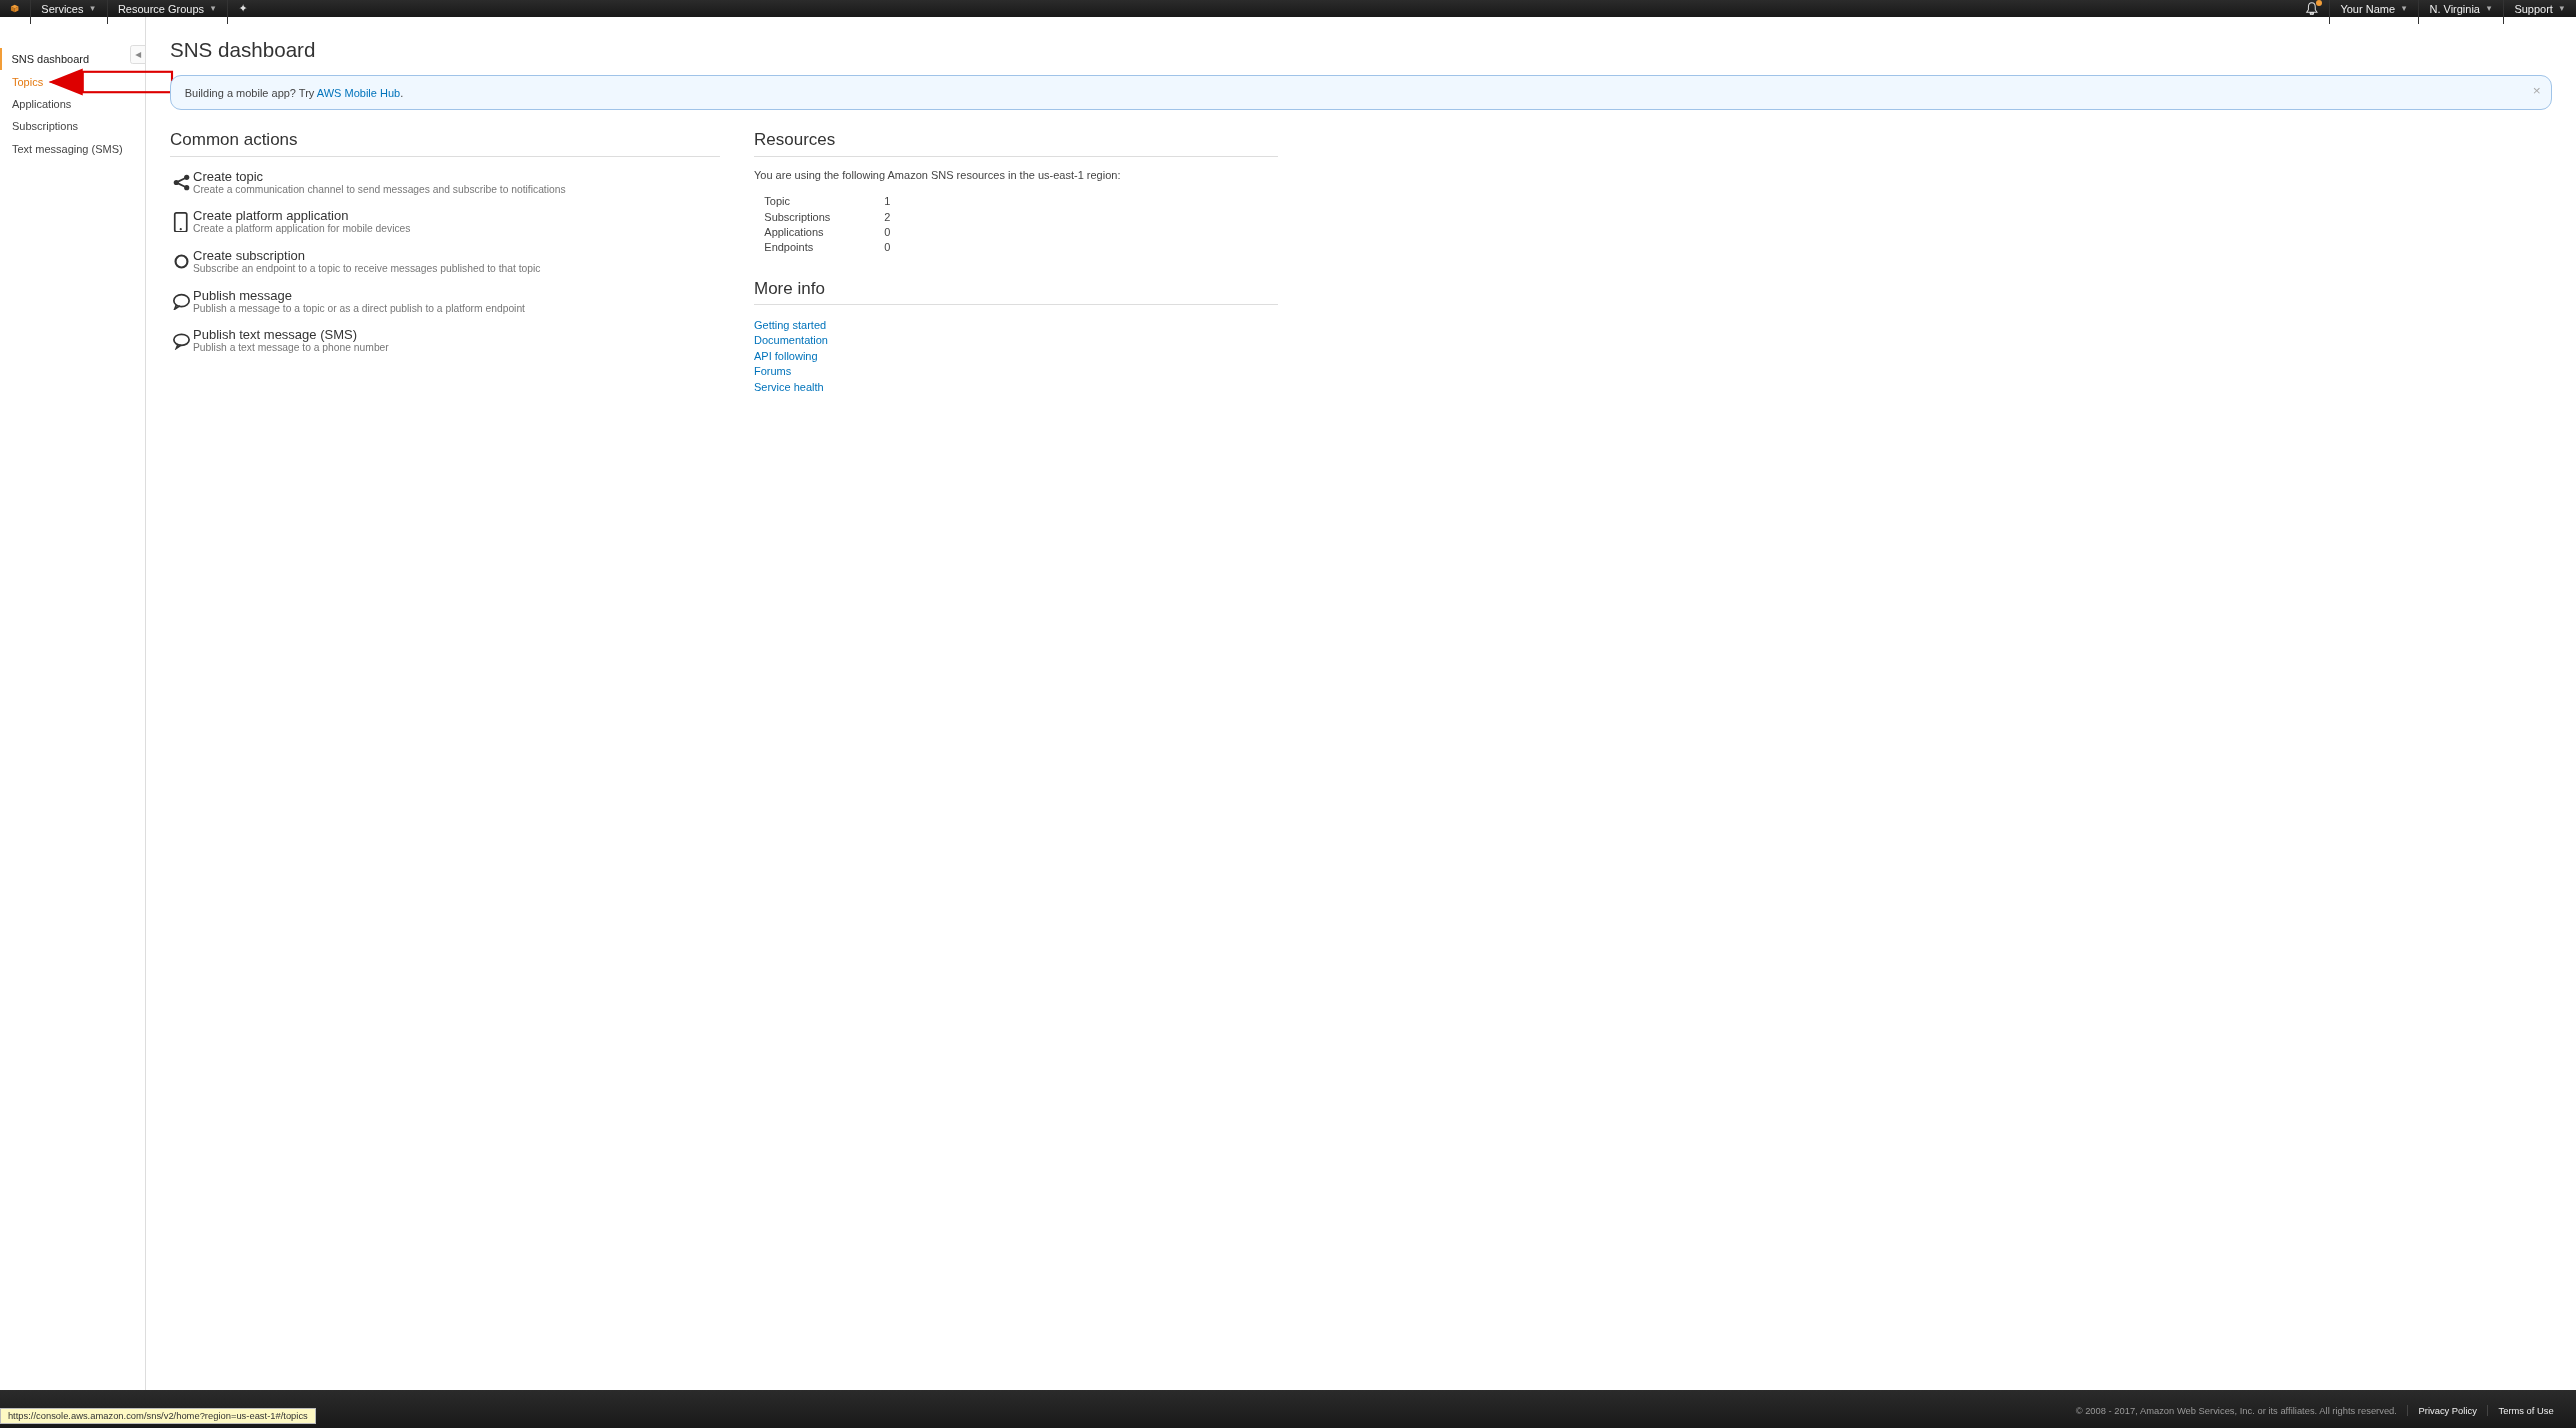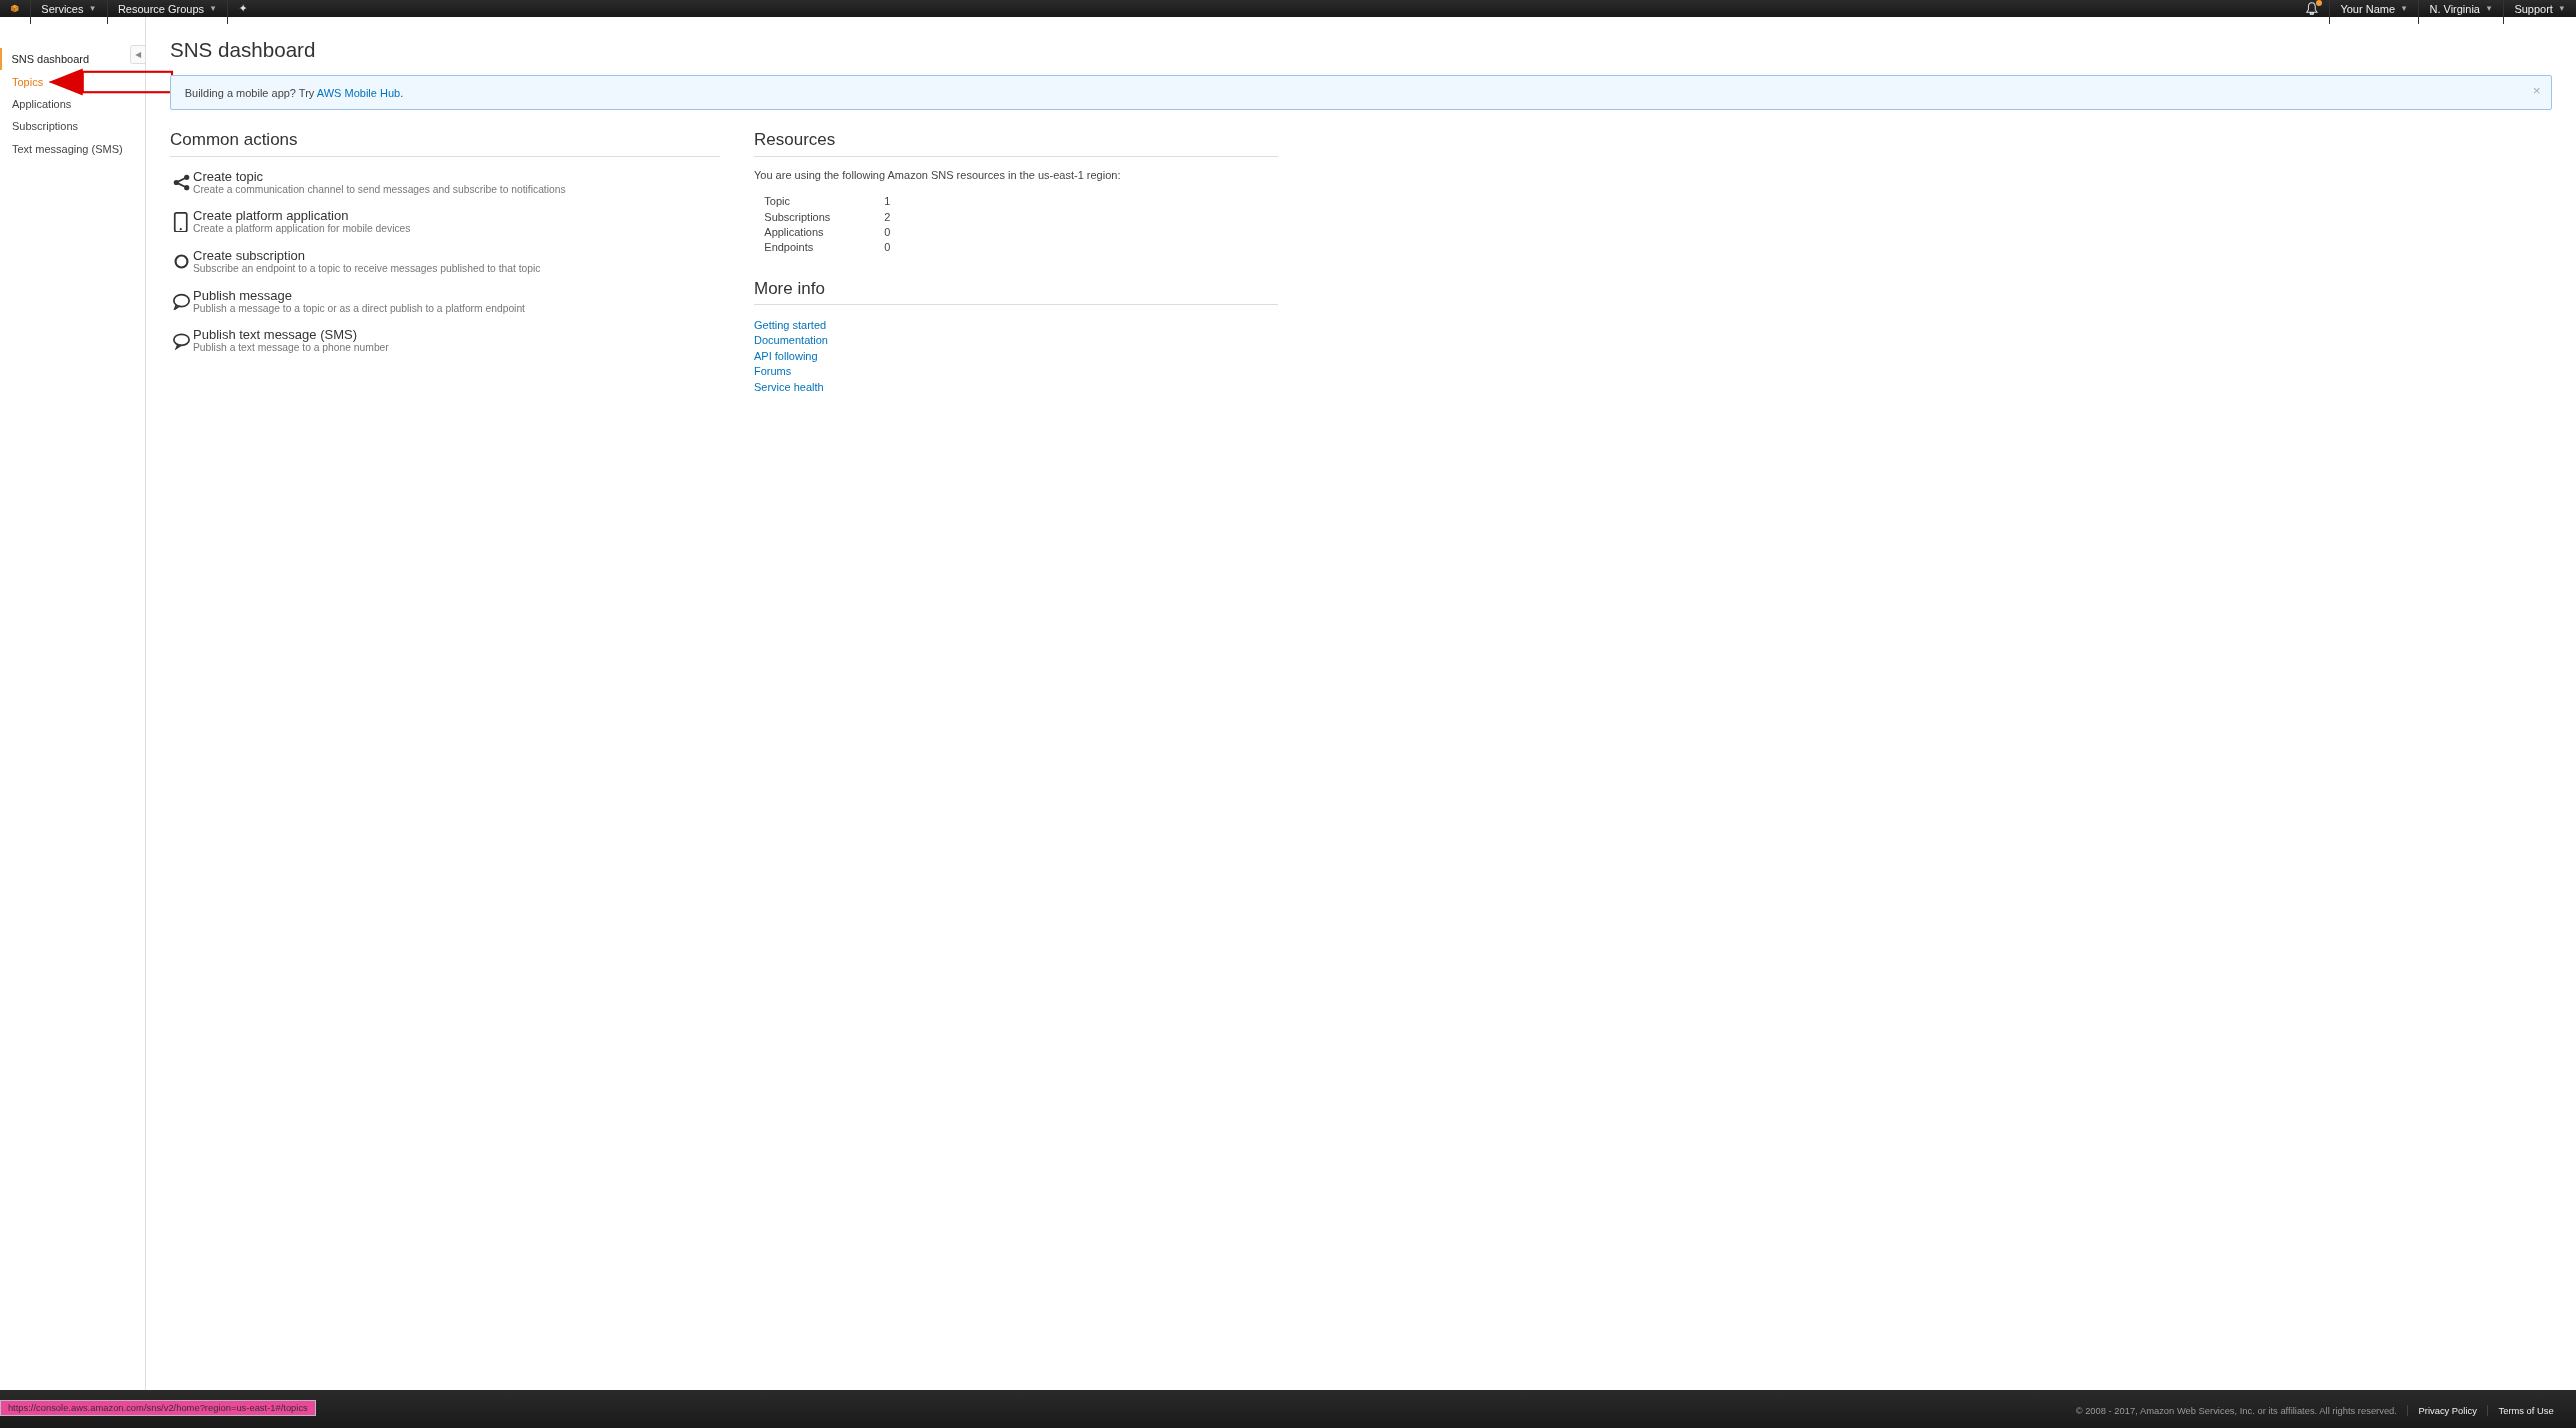--- a/index.html
+++ b/index.html
@@ -22,21 +22,21 @@
 .sidebar .item.active { border-left: 2.6px solid #f29d38; padding-left: 9.4px; color: #222; font-weight: 500; }
 .sidebar .item.highlight { color: #e47911; }
 .collapse-tab { position: absolute; right: -0.9px; top: 27.5px; width: 15.5px; height: 19px; border: 0.9px solid #ddd; background: #fafafa; border-radius: 2.6px 0 0 2.6px; display:flex; align-items:center; justify-content:center; font-size:7.7px; color:#888; cursor:pointer; }
 
 
 .arrow-anno { position: absolute; left: 48px; top: 48px; pointer-events: none; }
 
 .content { flex: 1; padding: 20.6px 24px; }
 h1.page-title { font-size: 20.6px; font-weight: 400; color: #333; margin-bottom: 13.7px; }
 
-.info-banner { border: 0.9px solid #9fc3e8; background: #f0f8ff; padding: 10.3px 13.7px; border-radius: 2px; color: #444; font-size: 11px; position: relative; margin-bottom: 20.6px; }
+.info-banner { border: 0.9px solid #9fc3e8; background: #f0f8ff; padding: 10.3px 13.7px; border-radius: 11px; color: #444; font-size: 11px; position: relative; margin-bottom: 20.6px; }
 .info-banner a { color: #0073bb; text-decoration: none; }
 .info-banner .close { position: absolute; right: 10.3px; top: 6.9px; color: #aaa; font-size: 13.7px; cursor: pointer; }
 
 .two-col { display: flex; gap: 34px; }
 .col-left { flex: 1; max-width: 550px; }
 .col-right { width: 524px; }
 
 h2.section { font-size: 17px; font-weight: 400; color: #333; border-bottom: 0.9px solid #ddd; padding-bottom: 5.2px; margin-bottom: 12px; }
 
 .action-row { display: flex; gap: 1px; margin-bottom: 13.7px; align-items: center; }
@@ -50,21 +50,21 @@
 .res-table .label { width: 120px; }
 
 .links a { display: block; color: #0073bb; text-decoration: none; font-size: 11px; padding: 1.7px 0; }
 
 
 .footer { background: linear-gradient(#2b2b2b,#181818); height: 40px; display: flex; align-items: center; color: #ccc; font-size: 9.4px; padding: 0 12px; }
 .footer .right { margin-left: auto; display: flex; align-items: center; gap: 0; }
 .footer .flink { color: #eee; padding: 0 10.3px; border-left: 0.9px solid #444; cursor:pointer; }
 .footer .copy { color: #999; padding-right: 10.3px; }
 
-.status-bar { position: fixed; left: 0; bottom: 12px; background: #ec4899; border: 0.9px solid #bbb; font-size: 9.4px; color: #333; padding: 1.7px 6.9px; z-index: 10; }
+.status-bar { position: fixed; left: 0; bottom: 4px; background: #fef9c3; border: 0.9px solid #bbb; font-size: 9.4px; color: #333; padding: 1.7px 6.9px; z-index: 10; }
 </style>
 </head>
 <body>
 
 <div class="top-nav">
   <div class="logo nav-item">
     <svg width="17" height="17" viewBox="0 0 20 20">
       <polygon points="10,2 18,6 10,10 2,6" fill="#f29d38"></polygon>
       <polygon points="2,6 10,10 10,18 2,14" fill="#c97a1e"></polygon>
       <polygon points="18,6 10,10 10,18 18,14" fill="#e08a2a"></polygon>

